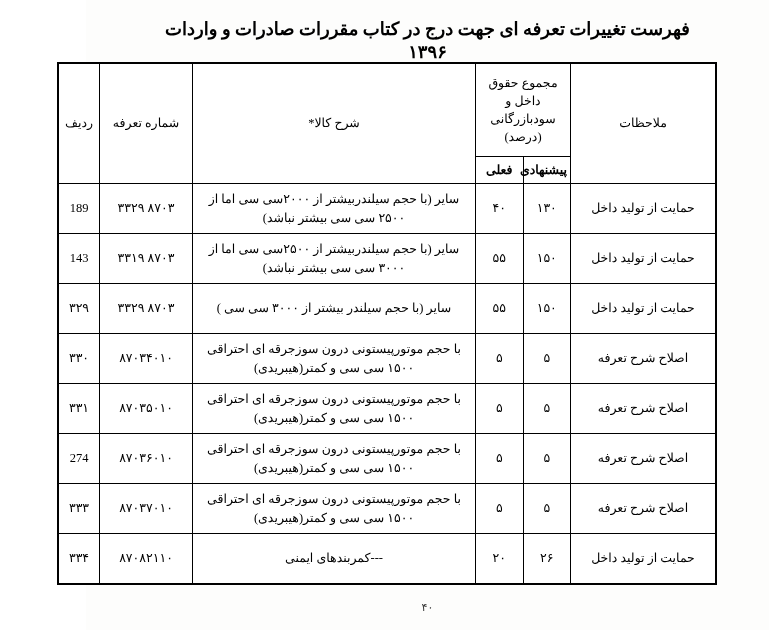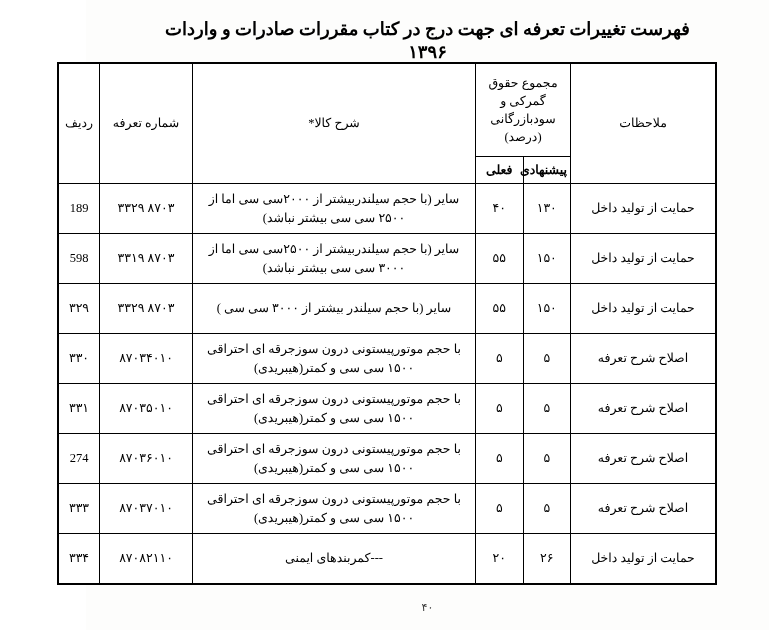--- a/index.html
+++ b/index.html
@@ -125,21 +125,21 @@
 
   <div class="doc-title">فهرست تغییرات تعرفه ای جهت درج در کتاب مقررات صادرات و واردات ۱۳۹۶</div>
 
   <div class="table-wrap">
     <table class="tariff">
       <thead>
         <tr class="head-row-1">
           <th class="h-notes" rowspan="2">ملاحظات</th>
           <th class="dual-head" colspan="2">
             <span class="sub">مجموع حقوق</span>
-            <span class="sub">گمرکی و</span>
+            <span class="sub">داخل و</span>
             <span class="sub">سودبازرگانی</span>
             <span class="sub">(درصد)</span>
           </th>
           <th class="h-desc" rowspan="2">شرح کالا*</th>
           <th class="h-tariff-no" rowspan="2">شماره تعرفه</th>
           <th class="h-radif" rowspan="2">ردیف</th>
         </tr>
         <tr class="head-row-2">
           <th class="h-proposed">پیشنهادی</th>
           <th class="h-current">فعلی</th>
@@ -153,21 +153,21 @@
           <td class="c-desc">سایر  (با حجم سیلندربیشتر از ۲۰۰۰سی سی اما از ۲۵۰۰ سی سی بیشتر نباشد)</td>
           <td class="c-tariff">۸۷۰۳ ۳۳۲۹</td>
           <td class="c-radif">189</td>
         </tr>
         <tr>
           <td class="c-notes">حمایت از تولید داخل</td>
           <td class="c-num">۱۵۰</td>
           <td class="c-num">۵۵</td>
           <td class="c-desc">سایر  (با حجم سیلندربیشتر از ۲۵۰۰سی سی اما از ۳۰۰۰ سی سی بیشتر نباشد)</td>
           <td class="c-tariff">۸۷۰۳ ۳۳۱۹</td>
-          <td class="c-radif">598</td>
+          <td class="c-radif">143</td>
         </tr>
         <tr>
           <td class="c-notes">حمایت از تولید داخل</td>
           <td class="c-num">۱۵۰</td>
           <td class="c-num">۵۵</td>
           <td class="c-desc">سایر  (با حجم سیلندر بیشتر از ۳۰۰۰ سی سی )</td>
           <td class="c-tariff">۸۷۰۳ ۳۳۲۹</td>
           <td class="c-radif">۳۲۹</td>
         </tr>
         <tr>

